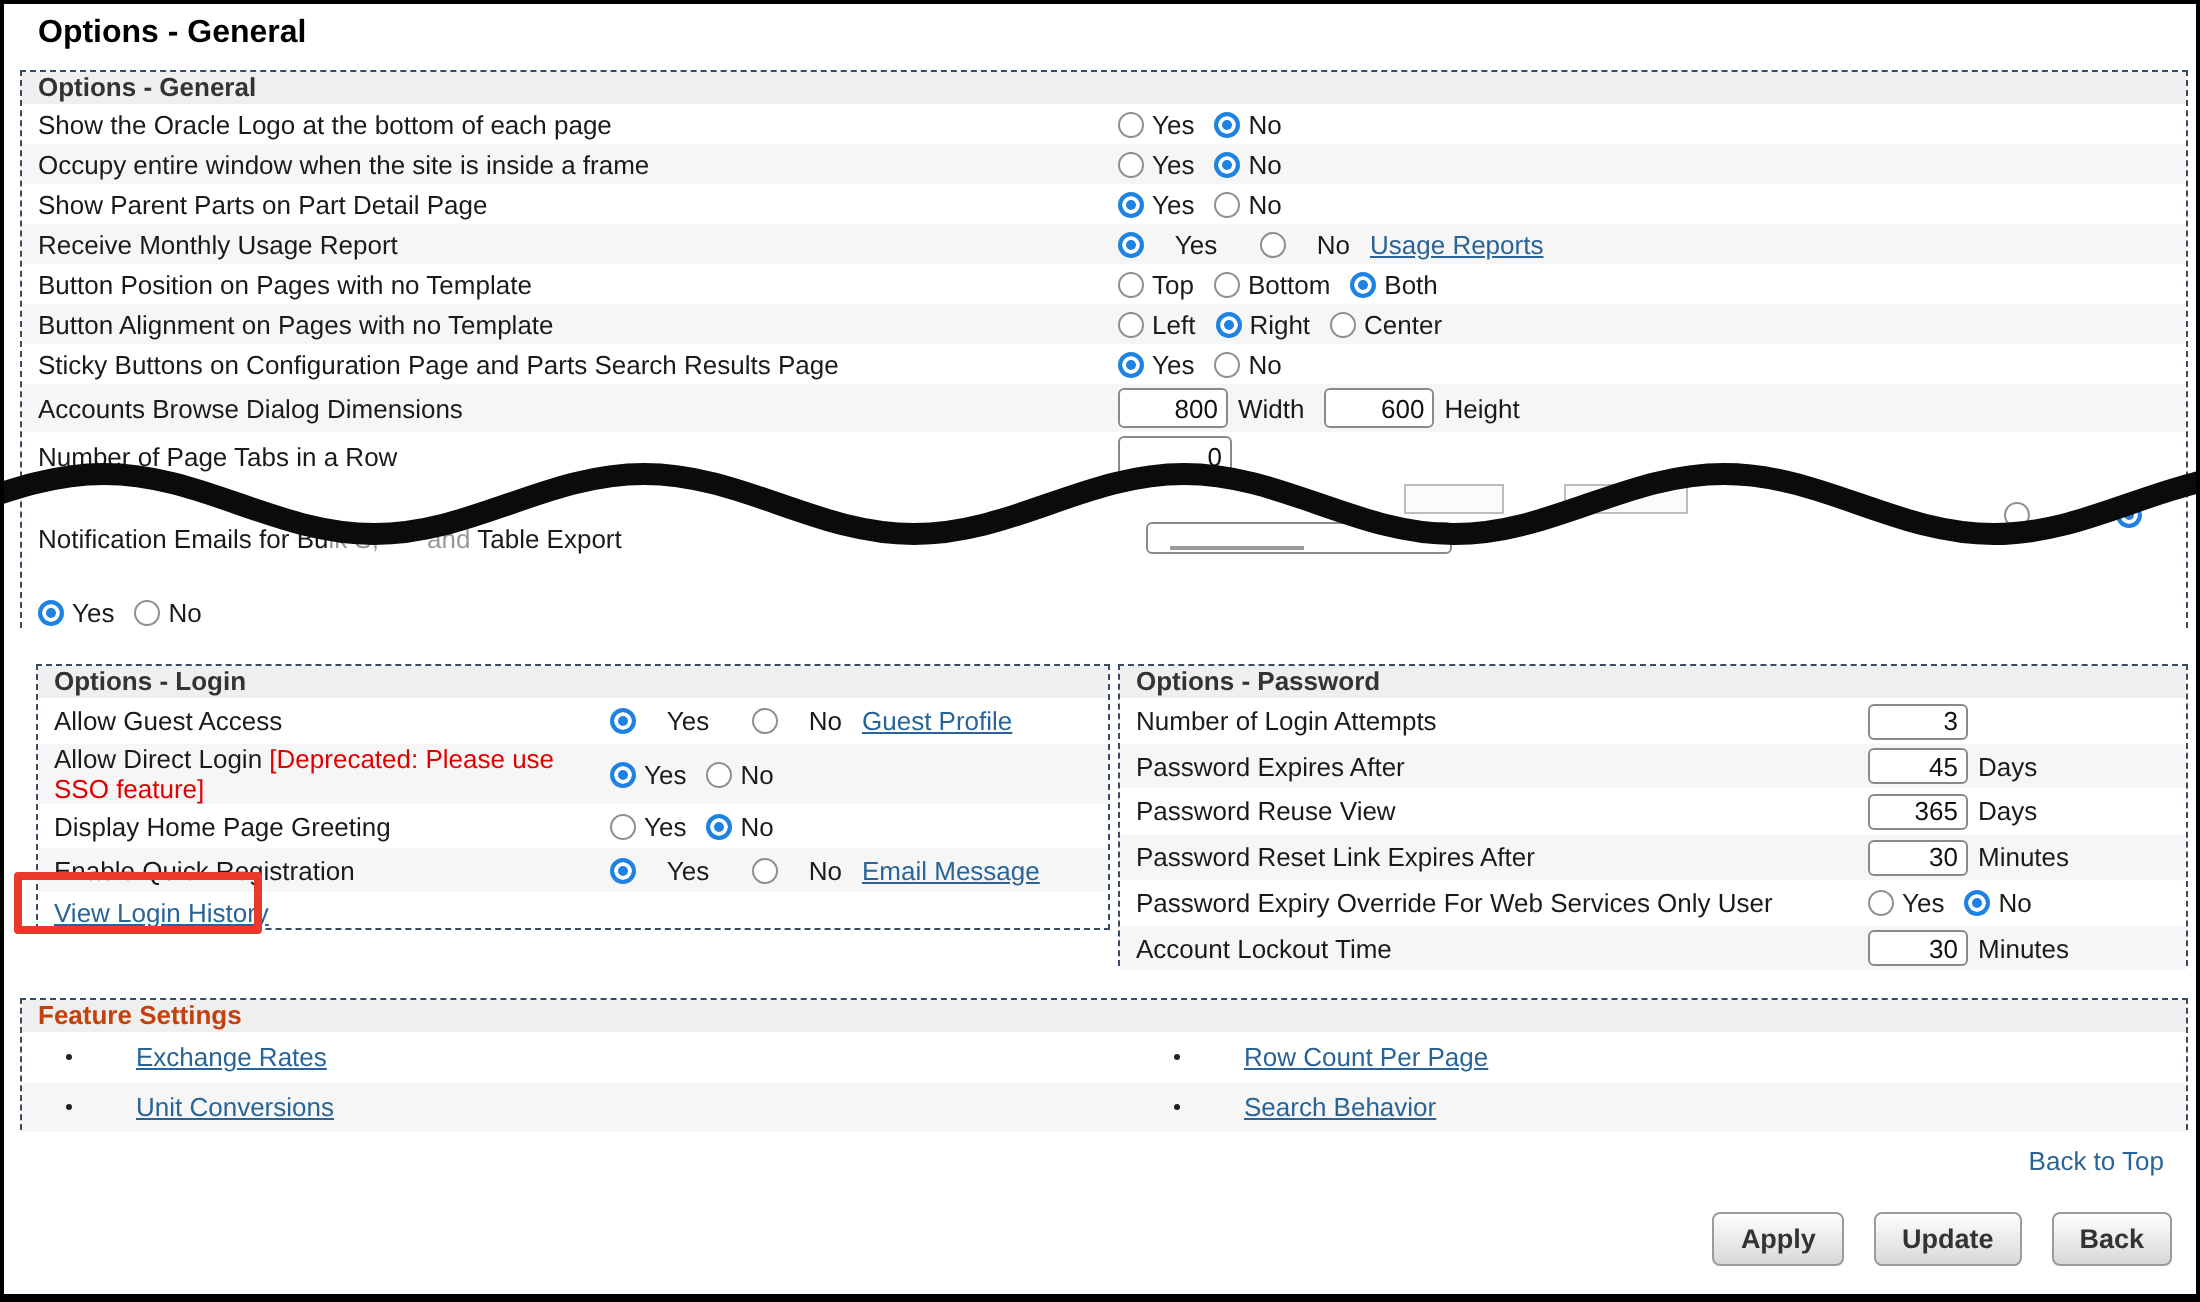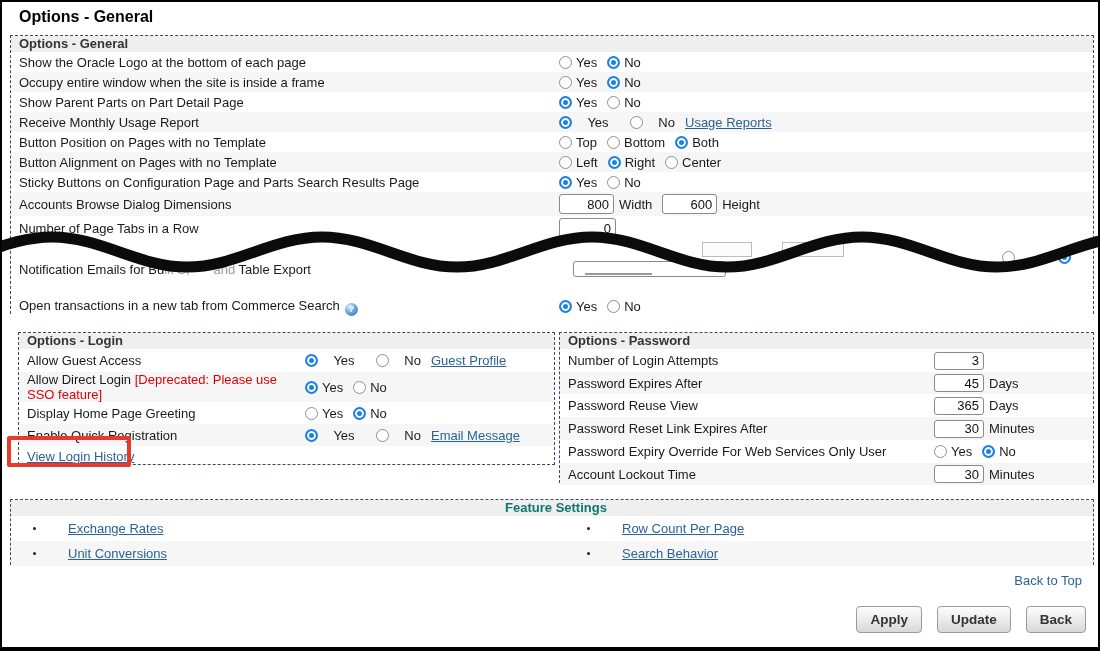--- a/index.html
+++ b/index.html
@@ -149,21 +149,20 @@
       <span class="lbl g">Number of Page Tabs in a Row</span>
       <input class="num w57" value="0" style="">
     </div>
 
     <div class="torn-abs" style="top:220px;height:26px;gap:14px;">
       <span class="lbl g"><span>Notification Emails for Bu</span><span class="faded">lk S,</span><span class="gap24"></span><span class="faded">and</span><span> Table Export</span></span>
       <input class="num w153" value="" style="">
     </div>
 
     <div class="torn-abs" style="top:263px;height:15px;">
-      <span class="lbl g"><span>Open transactions in a new tab from Commerce Search</span><span class="help">?</span></span>
       <span class="rgroup">
         <span class="rb on"></span>
           <span class="rtxt">Yes</span>
         <span class="rb off"></span>
           <span class="rtxt">No</span>
       </span>
     </div>
   </div>
 
   <div class="remnant-box" style="left:700px;top:240px;width:50px;height:15px;"></div>
@@ -265,21 +264,21 @@
     </div>
 
     <div class="row h22 alt">
       <span class="lbl p">Account Lockout Time</span>
       <input class="num w50" value="30" style="">
       <span class="unit">Minutes</span>
     </div>
   </div>
 
   <div class="sec" style="left:8px;top:497px;width:1084px;height:66px;">
-    <div class="sech" style="color:#0f766e;text-align:center;">Feature Settings</div>
+    <div class="sech" style="color:#c2410c;">Feature Settings</div>
 
     <div class="row h25 features-row">
       <span class="bullet"></span>
       <a class="link flink">Exchange Rates</a>
       <span class="fright">
         <span class="bullet"></span>
         <a class="link flink">Row Count Per Page</a>
       </span>
     </div>
 

